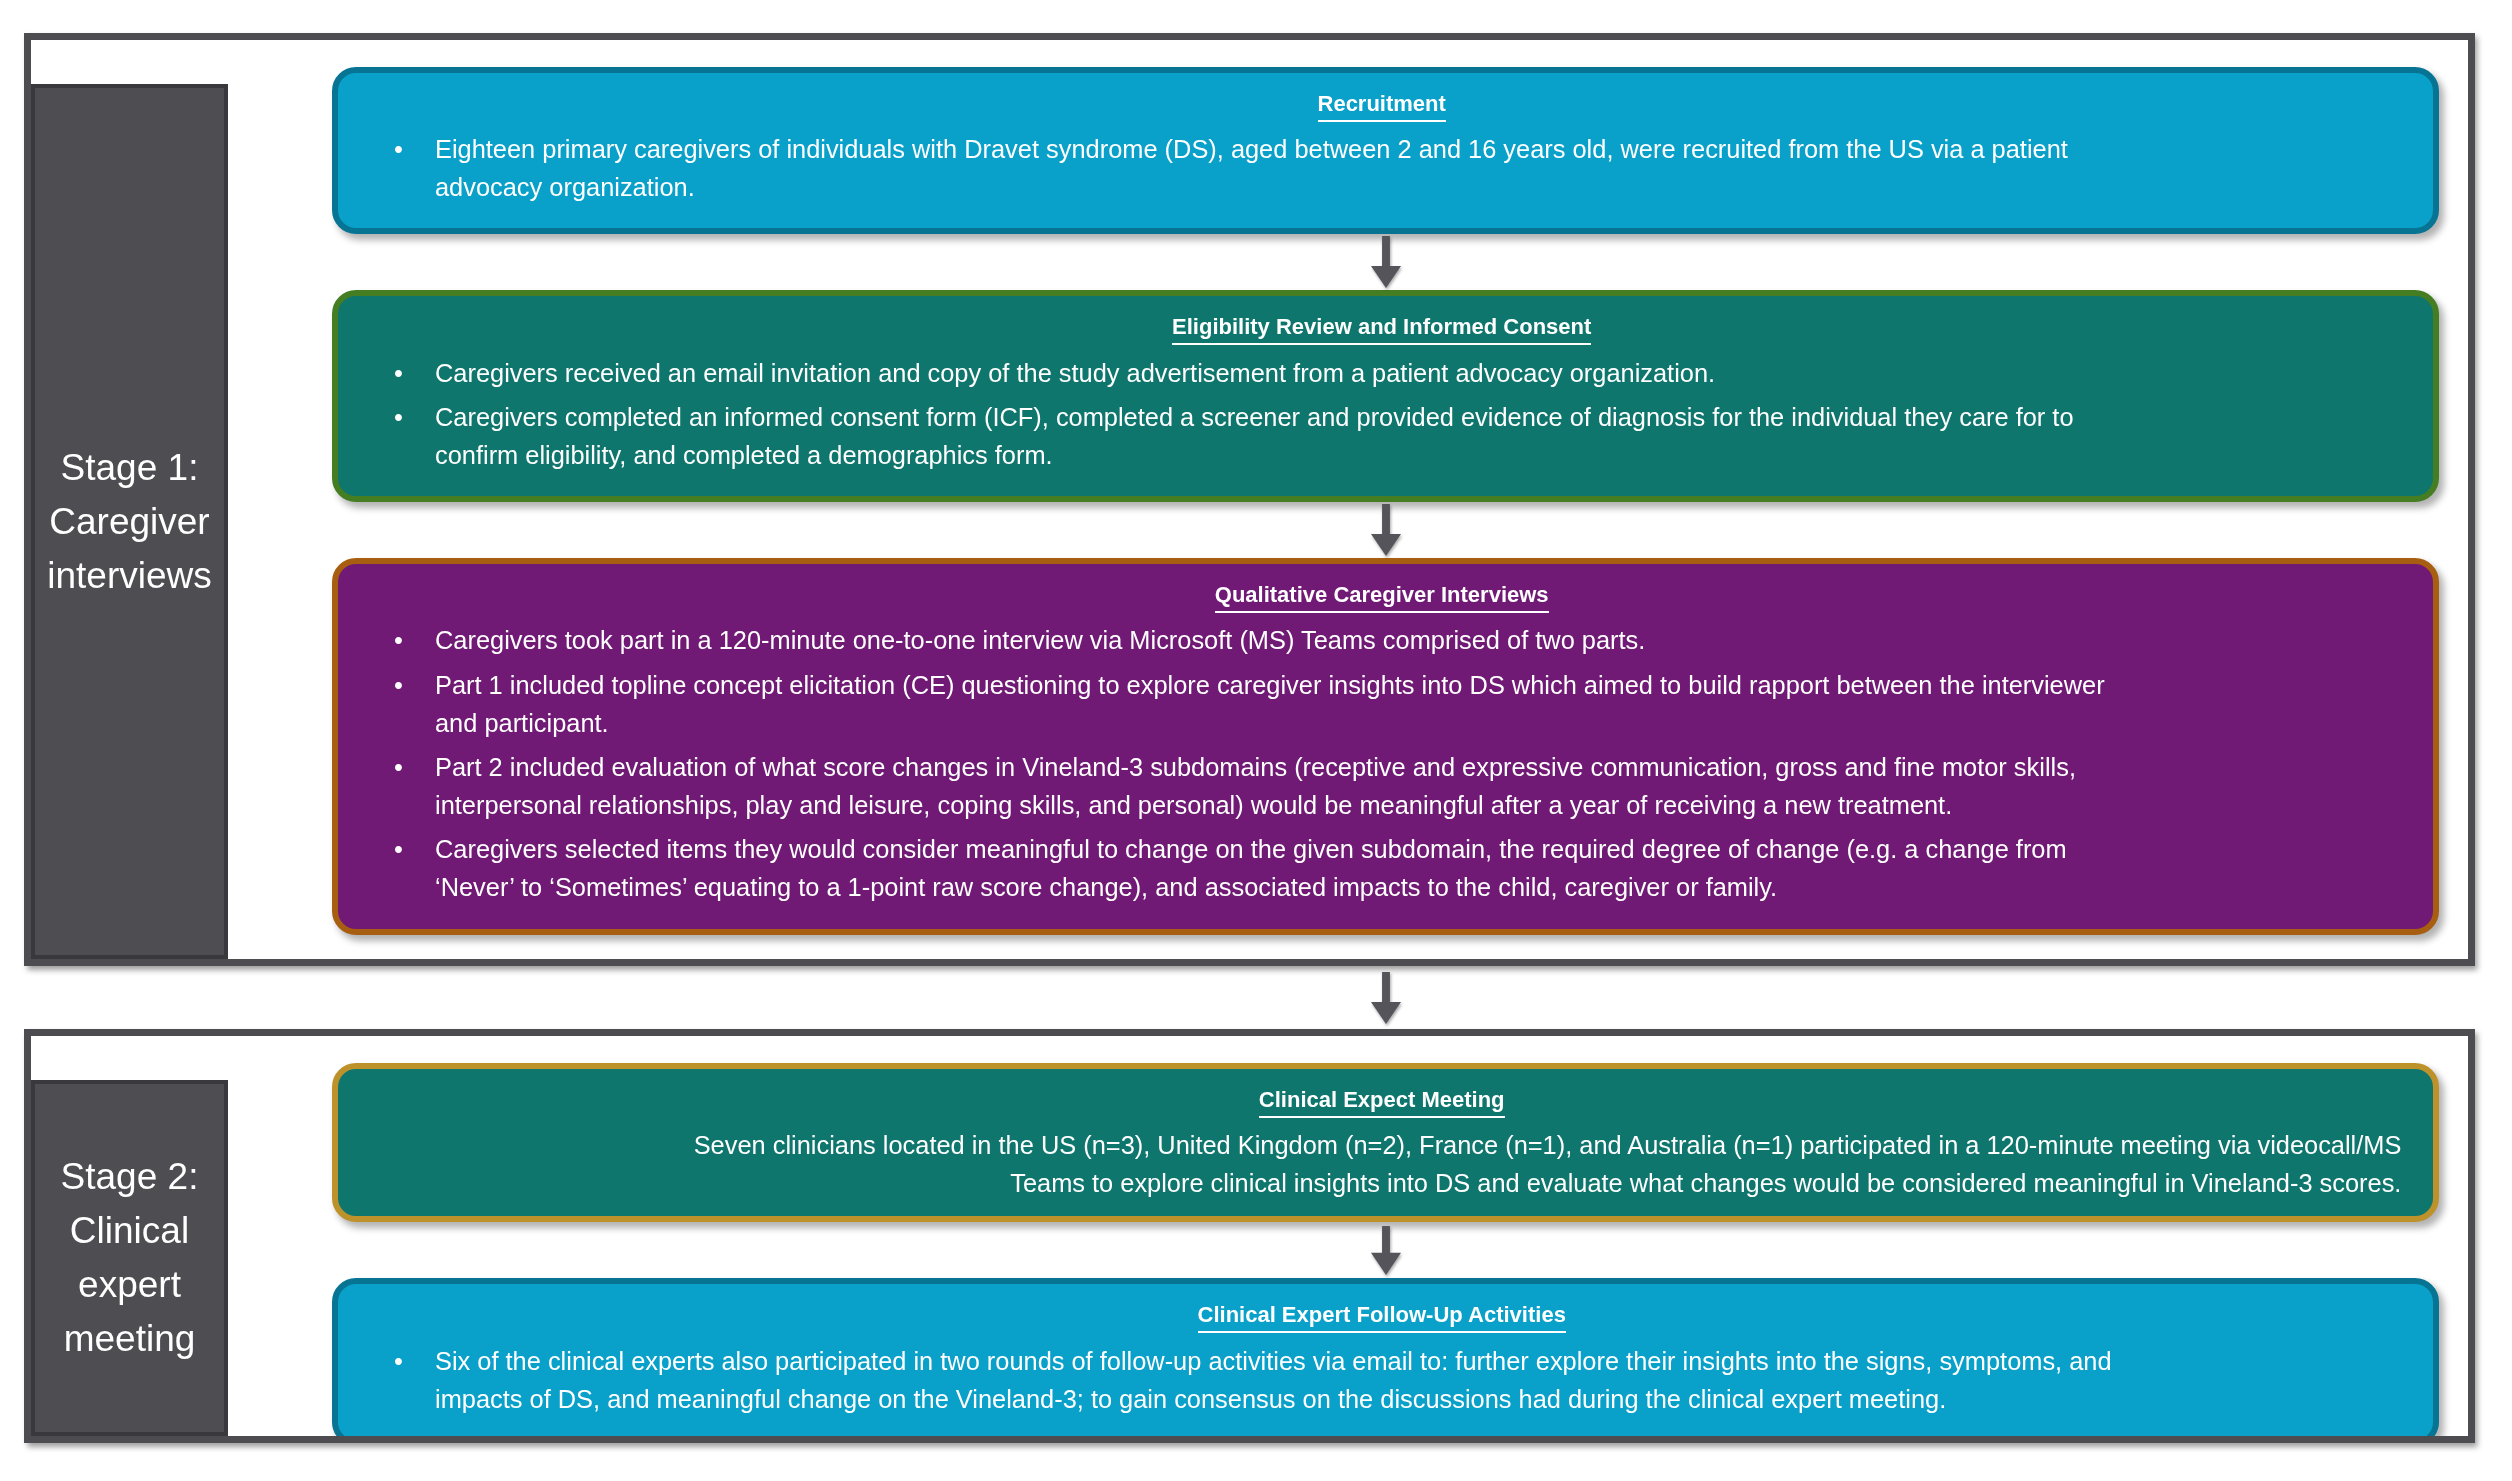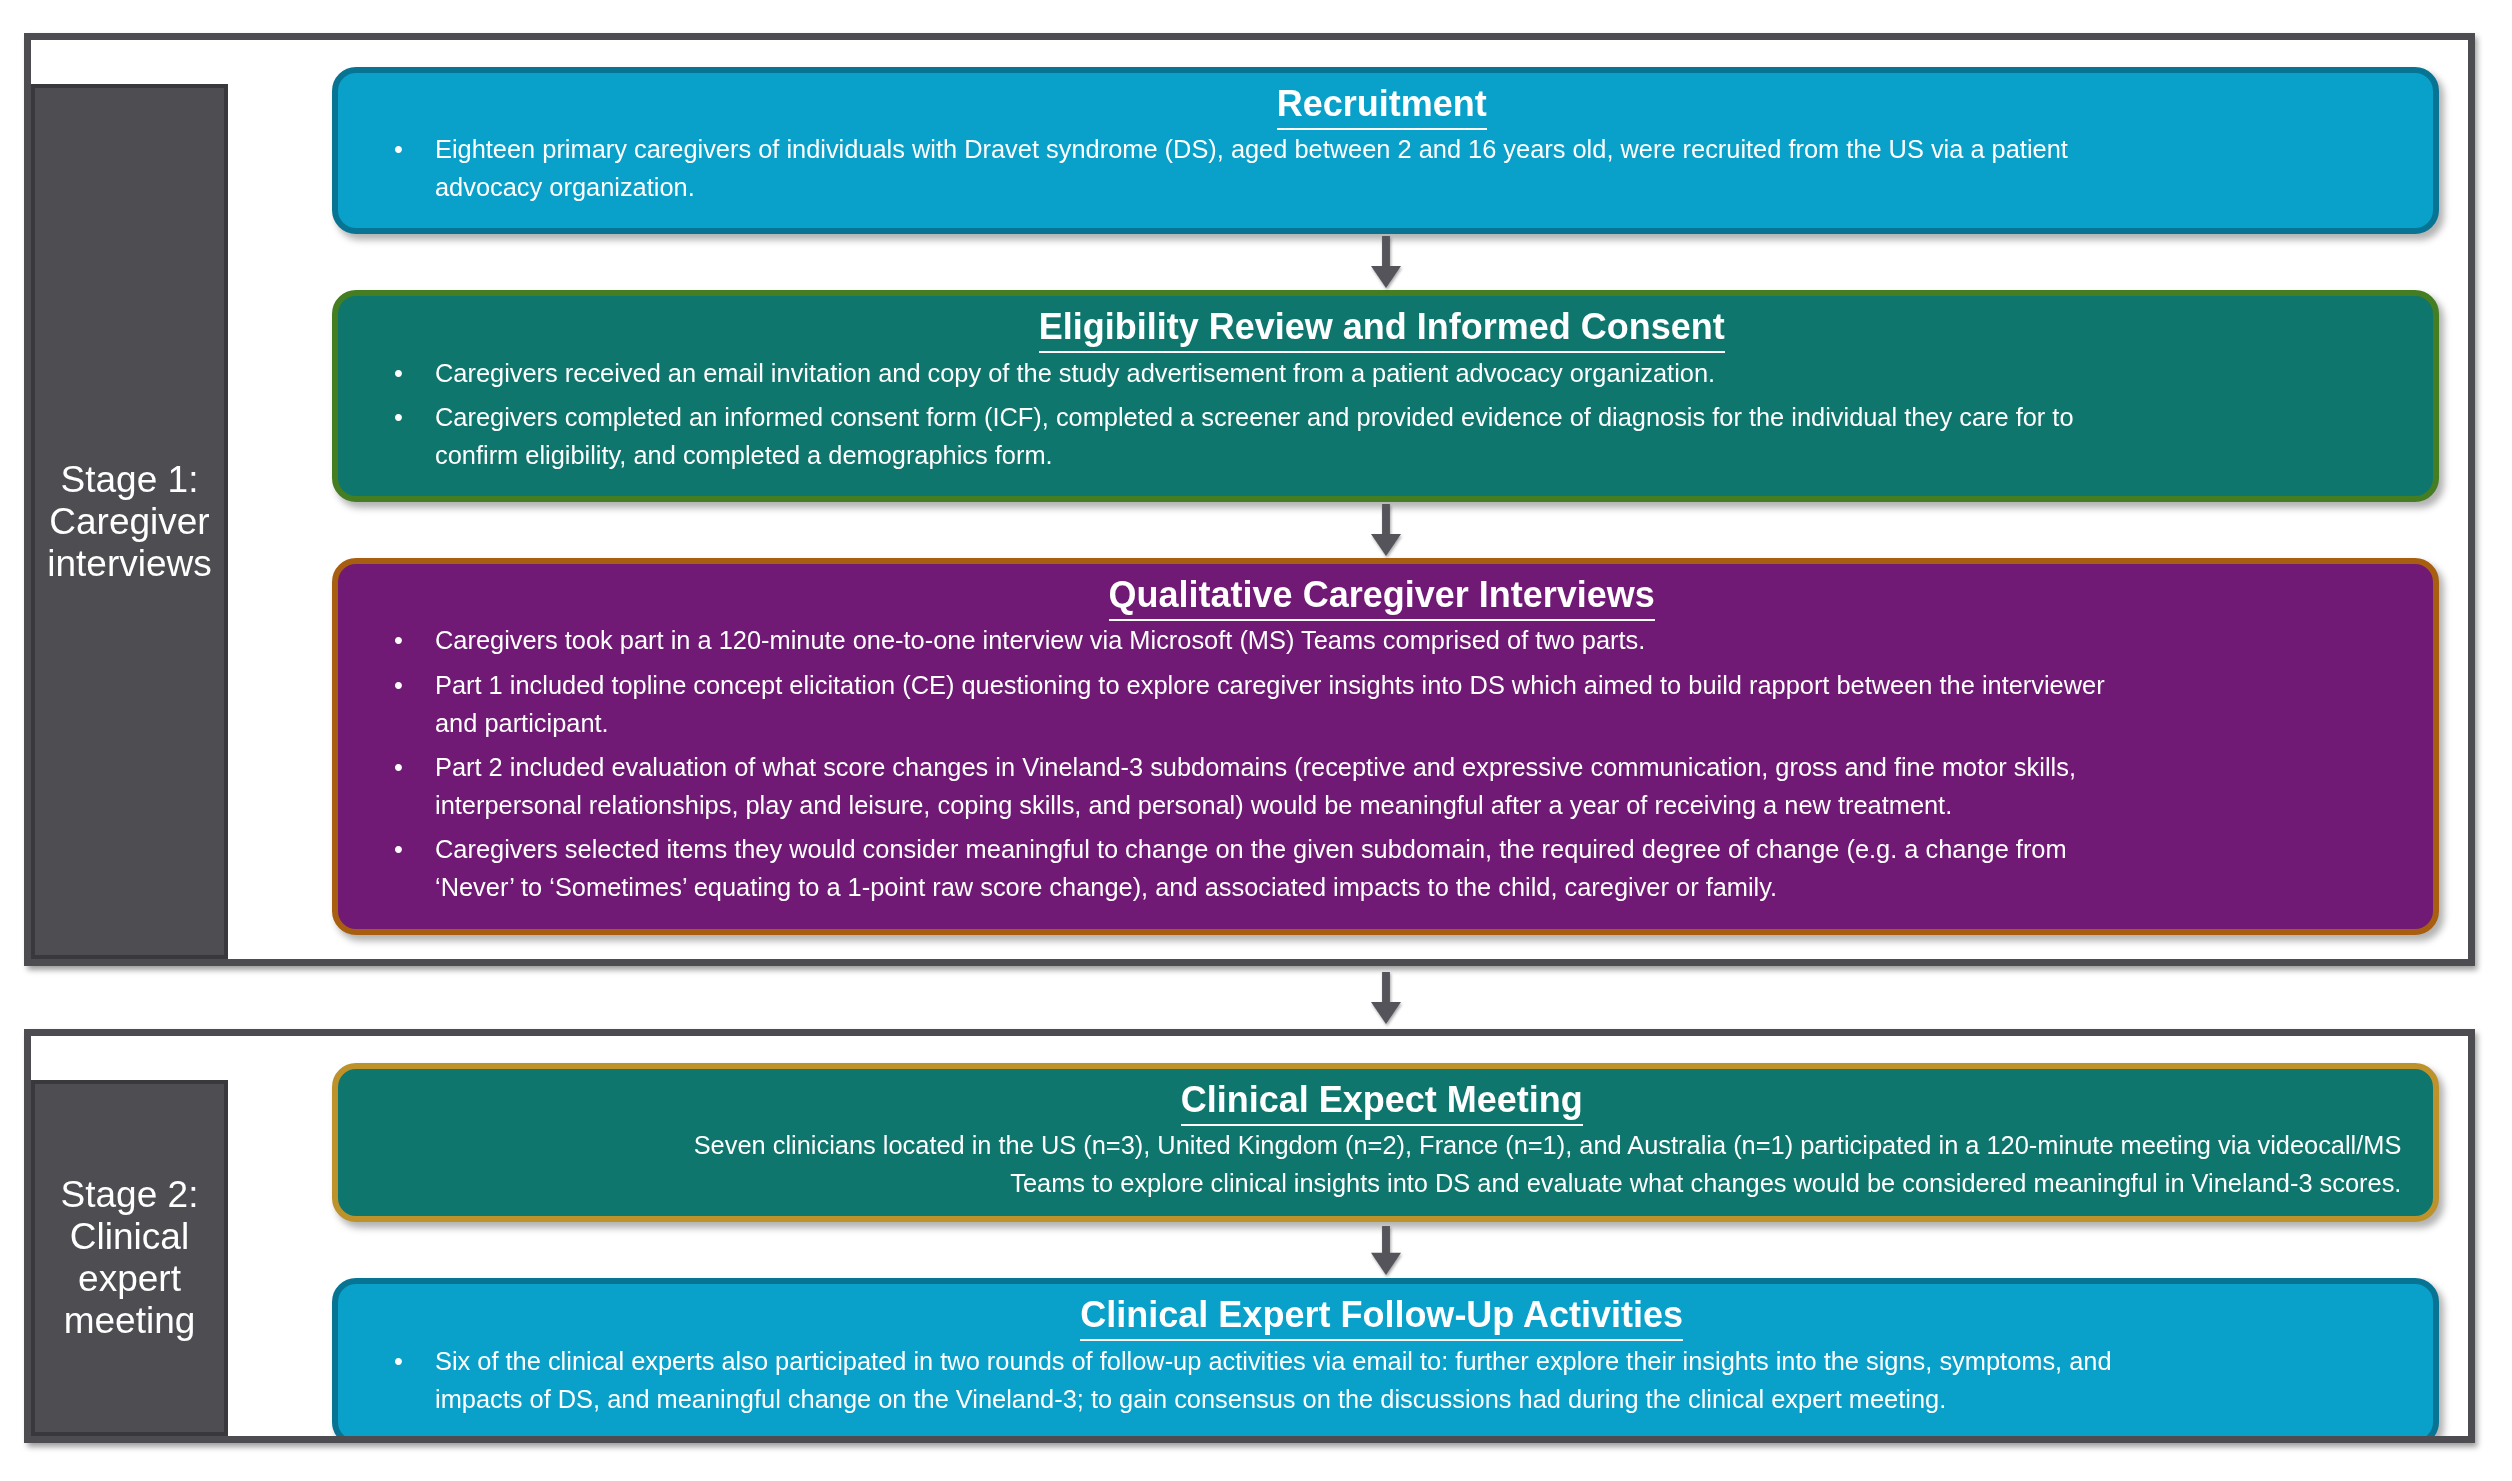--- a/index.html
+++ b/index.html
@@ -21,21 +21,21 @@
   .stage1{margin-top:33px;height:933px;}
   .stage2{height:414px;}
   .stage-label{
     flex:0 0 197px;
     background:#4d4d52;
     border:4.8px solid #38383d;
     box-sizing:border-box;
     display:flex;align-items:center;justify-content:center;
     text-align:center;
     color:#ffffff;
-    font-size:37px;line-height:42px;
+    font-size:37px;line-height:54px;
     white-space:pre-line;
     margin-top:44px;
   }
   .stage-content{
     flex:1;
     display:flex;flex-direction:column;
     padding:27px 28.6px 0 104px;
     box-sizing:border-box;
     overflow:hidden;
   }
@@ -48,21 +48,21 @@
     flex:none;
     box-sizing:border-box;
   }
   .box-blue  {background:#09a0c9;border-color:#077493;}
   .box-green {background:#0f766e;border-color:#447d22;}
   .box-orange{background:#701a75;border-color:#a85e10;}
   .box-amber {background:#0f766e;border-color:#be922b;}
   .box-title{
     text-align:center;
     font-weight:bold;
-    font-size:36px;
+    font-size:22px;
     line-height:35px;
     margin-bottom:9.5px;
   }
   .u{border-bottom:2.4px solid #ffffff;padding-bottom:4px;}
   .box ul{
     margin:8px;padding:0;list-style:none;
   }
   .box li{
     position:relative;
     padding-left:65px;

